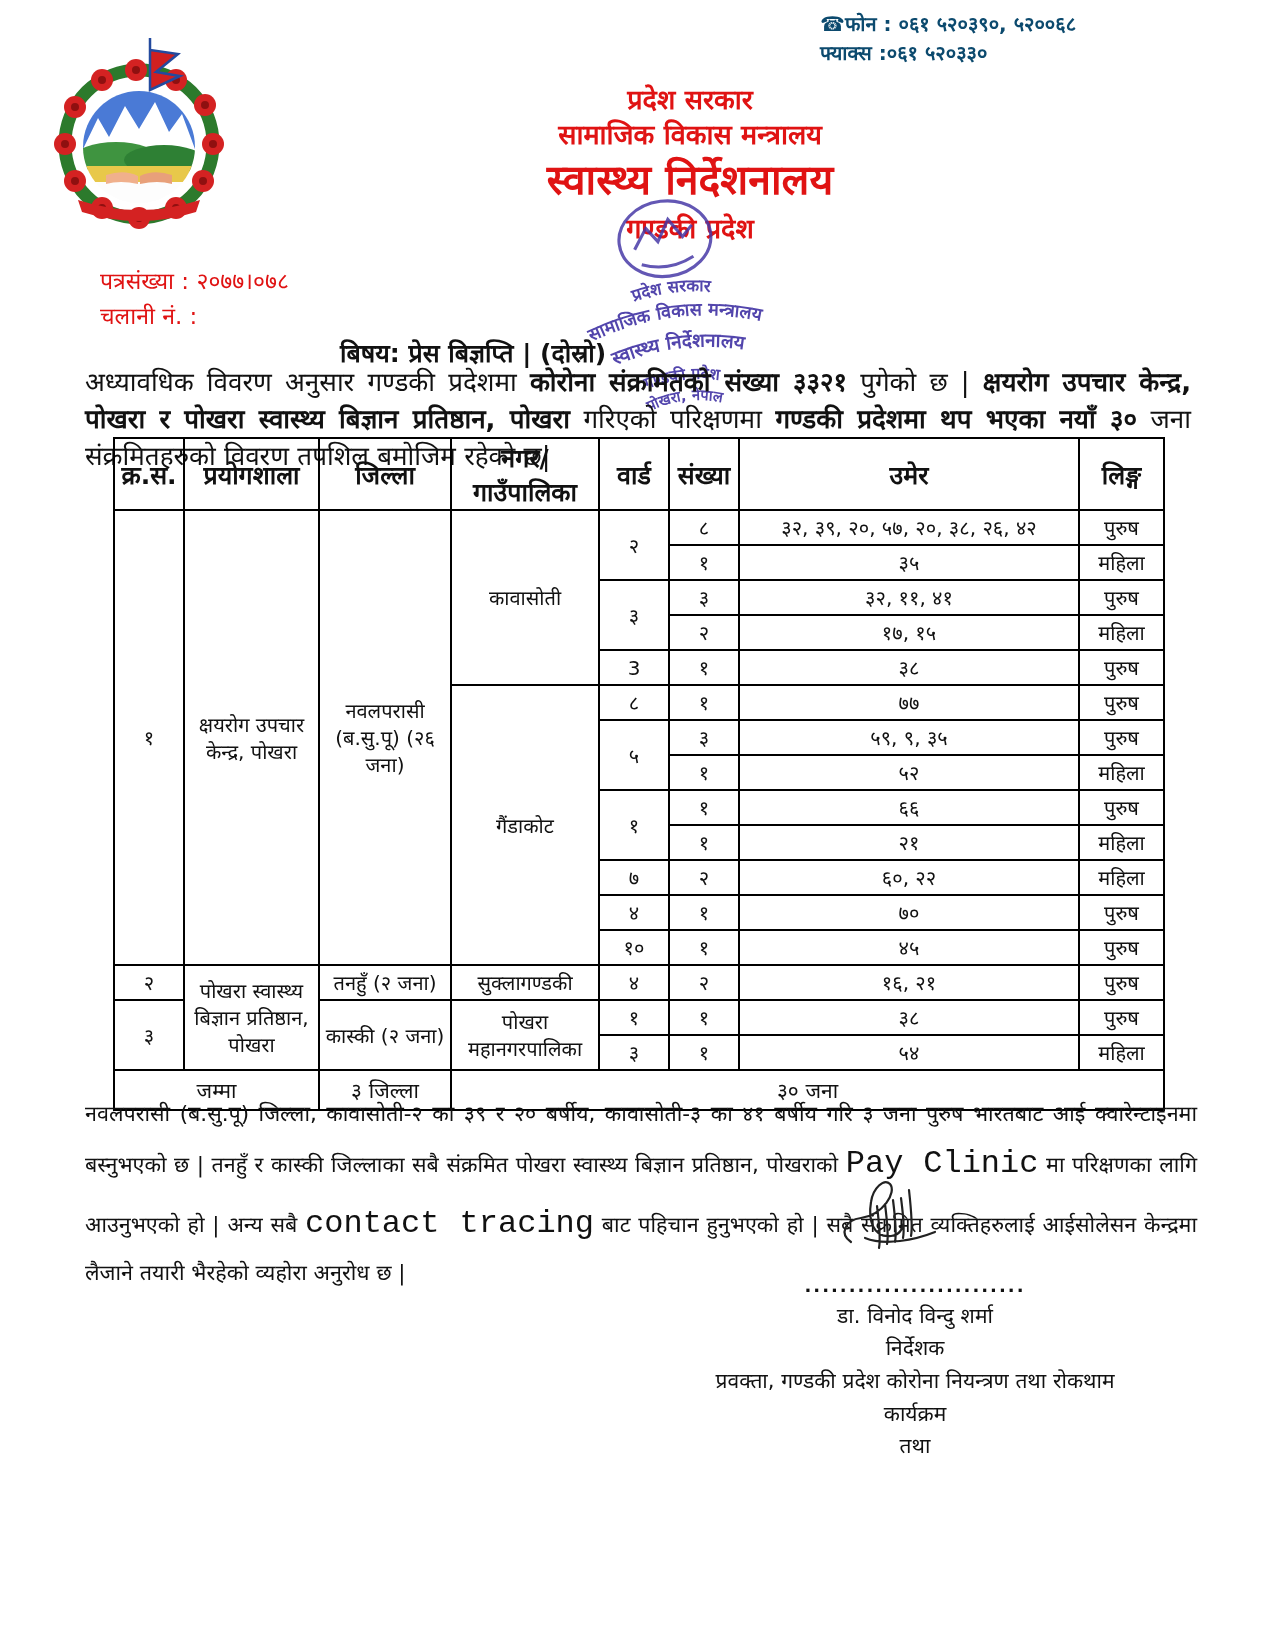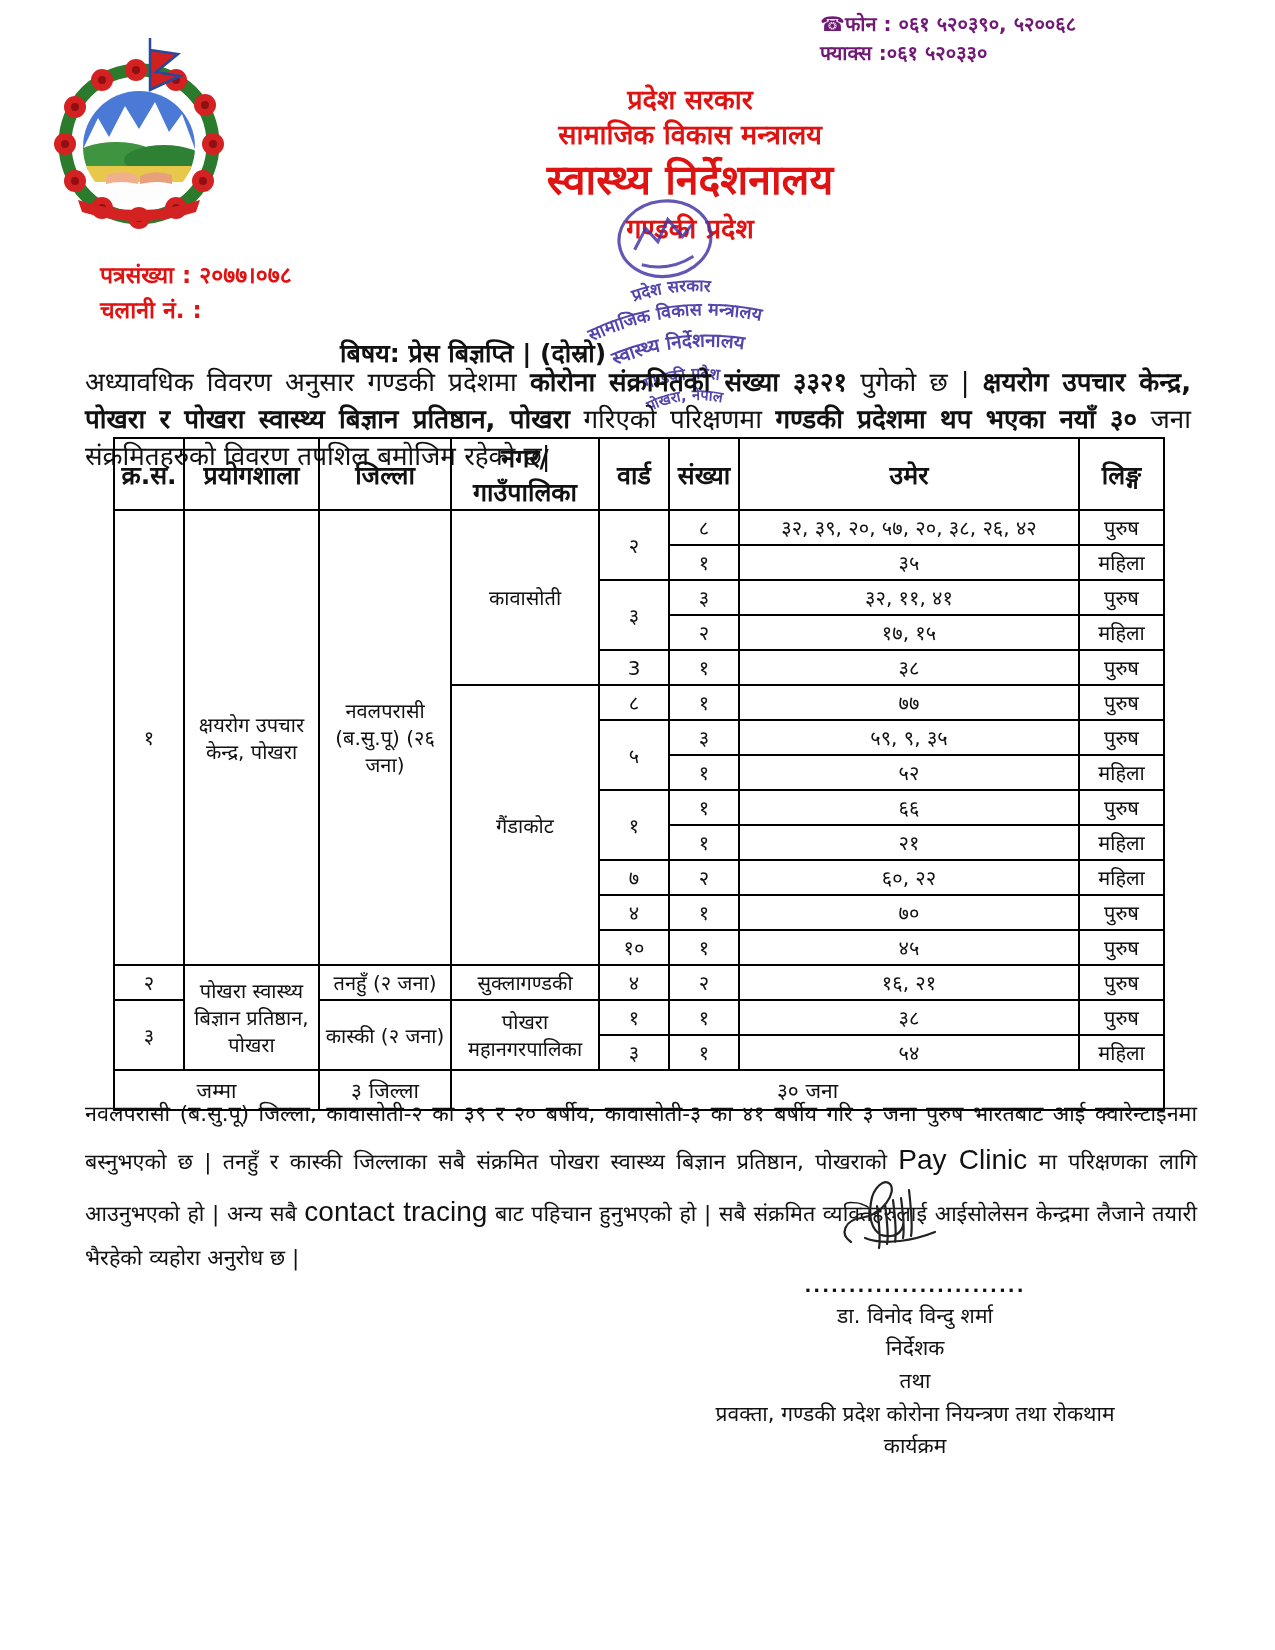--- a/index.html
+++ b/index.html
@@ -1,37 +1,37 @@
 <!DOCTYPE html>
 <html><head>
 <meta charset="utf-8">
 <style>
   html,body{margin:0;padding:0;background:#fff;}
   .page{position:relative;width:1275px;height:1650px;background:#ffffff;
         font-family:"DejaVu Sans",sans-serif;color:#111;overflow:hidden;}
 
   
-  .contact{position:absolute;left:820px;top:10px;color:#701a75;font-weight:bold;
+  .contact{position:absolute;left:820px;top:10px;color:#0c4a6e;font-weight:bold;
            font-size:20px;line-height:1.45;white-space:nowrap;}
   .contact .fax{display:block;}
 
   
   .logo{position:absolute;left:46px;top:34px;}
 
   
   .head{position:absolute;left:160px;top:82px;width:1060px;text-align:center;
         color:#e01313;font-weight:bold;}
   .head .h-sm{font-size:27px;line-height:1.3;margin:0;}
   .head .h-lg{font-size:41px;line-height:1.2;margin:4px 0 6px 0;}
 
   
   .stamp{position:absolute;left:540px;top:188px;transform:rotate(-7deg);opacity:.93;}
 
   
-  .meta{position:absolute;left:100px;top:258px;color:#e01313;font-weight:bold;
+  .meta{position:absolute;left:100px;top:264px;color:#e01313;font-weight:normal;
         font-size:23px;line-height:1.5;}
   .meta div{margin:0;}
 
   .subject{position:absolute;left:335px;top:330px;font-size:25px;font-weight:bold;margin:5px;}
 
   .intro{position:absolute;left:85px;top:364px;width:1106px;margin:0;
          font-size:26px;line-height:1.42;text-align:justify;}
   .intro b{font-weight:bold;}
 
   
@@ -39,21 +39,21 @@
           table-layout:fixed;font-size:20px;}
   .dtable th,.dtable td{border:2px solid #000;text-align:center;vertical-align:middle;
           padding:1px 4px;word-wrap:break-word;}
   .dtable th{font-size:25px;font-weight:bold;height:34px;}
   .dtable td{height:31px;}
   .dtable .total td{height:36px;font-size:21px;}
 
   
   .outro{position:absolute;left:85px;top:1094px;width:1112px;margin:0;
          font-size:21.5px;line-height:1.86;text-align:justify;}
-  .outro .latin{font-family:Liberation Sans, sans-serif;font-size:28px;}
+  .outro .latin{font-family:Liberation Mono, monospace;font-size:32px;}
 
   
   .sig-squiggle{position:absolute;left:835px;top:1176px;}
   .sigblock{position:absolute;left:700px;top:1272px;width:430px;text-align:center;
             font-size:21px;line-height:1.55;}
   .sigblock .dots{letter-spacing:2px;font-weight:bold;font-size:18px;}
   .date{position:absolute;left:112px;top:1388px;font-size:21px;}
 </style>
 </head>
 <body>
@@ -297,18 +297,18 @@
 
   <svg class="sig-squiggle" width="135" height="100" viewBox="0 0 135 100">
     <path d="M16,66 C4,58 10,44 26,42 C48,39 62,16 55,8 C49,2 38,12 36,26 C33,44 38,62 56,60 C66,59 70,50 68,40
              M42,30 C44,46 46,62 44,72 M50,28 C52,44 54,60 52,68 M58,24 C60,40 62,56 60,66 M66,22 C68,38 70,52 68,62
              M74,14 C76,32 78,50 76,60 M30,62 C50,70 80,64 100,56" stroke="#222" fill="none" stroke-width="2.2" stroke-linecap="round"></path>
   </svg>
   <div class="sigblock">
     <div class="dots">.........................</div>
     <div>डा. विनोद विन्दु शर्मा</div>
     <div>निर्देशक</div>
+    <div>प्रवक्ता, गण्डकी प्रदेश कोरोना नियन्त्रण तथा रोकथाम कार्यक्रम</div>
     <div>तथा</div>
-    <div>प्रवक्ता, गण्डकी प्रदेश कोरोना नियन्त्रण तथा रोकथाम कार्यक्रम</div>
   </div>
 
 
 </div>
 
 </body></html>

